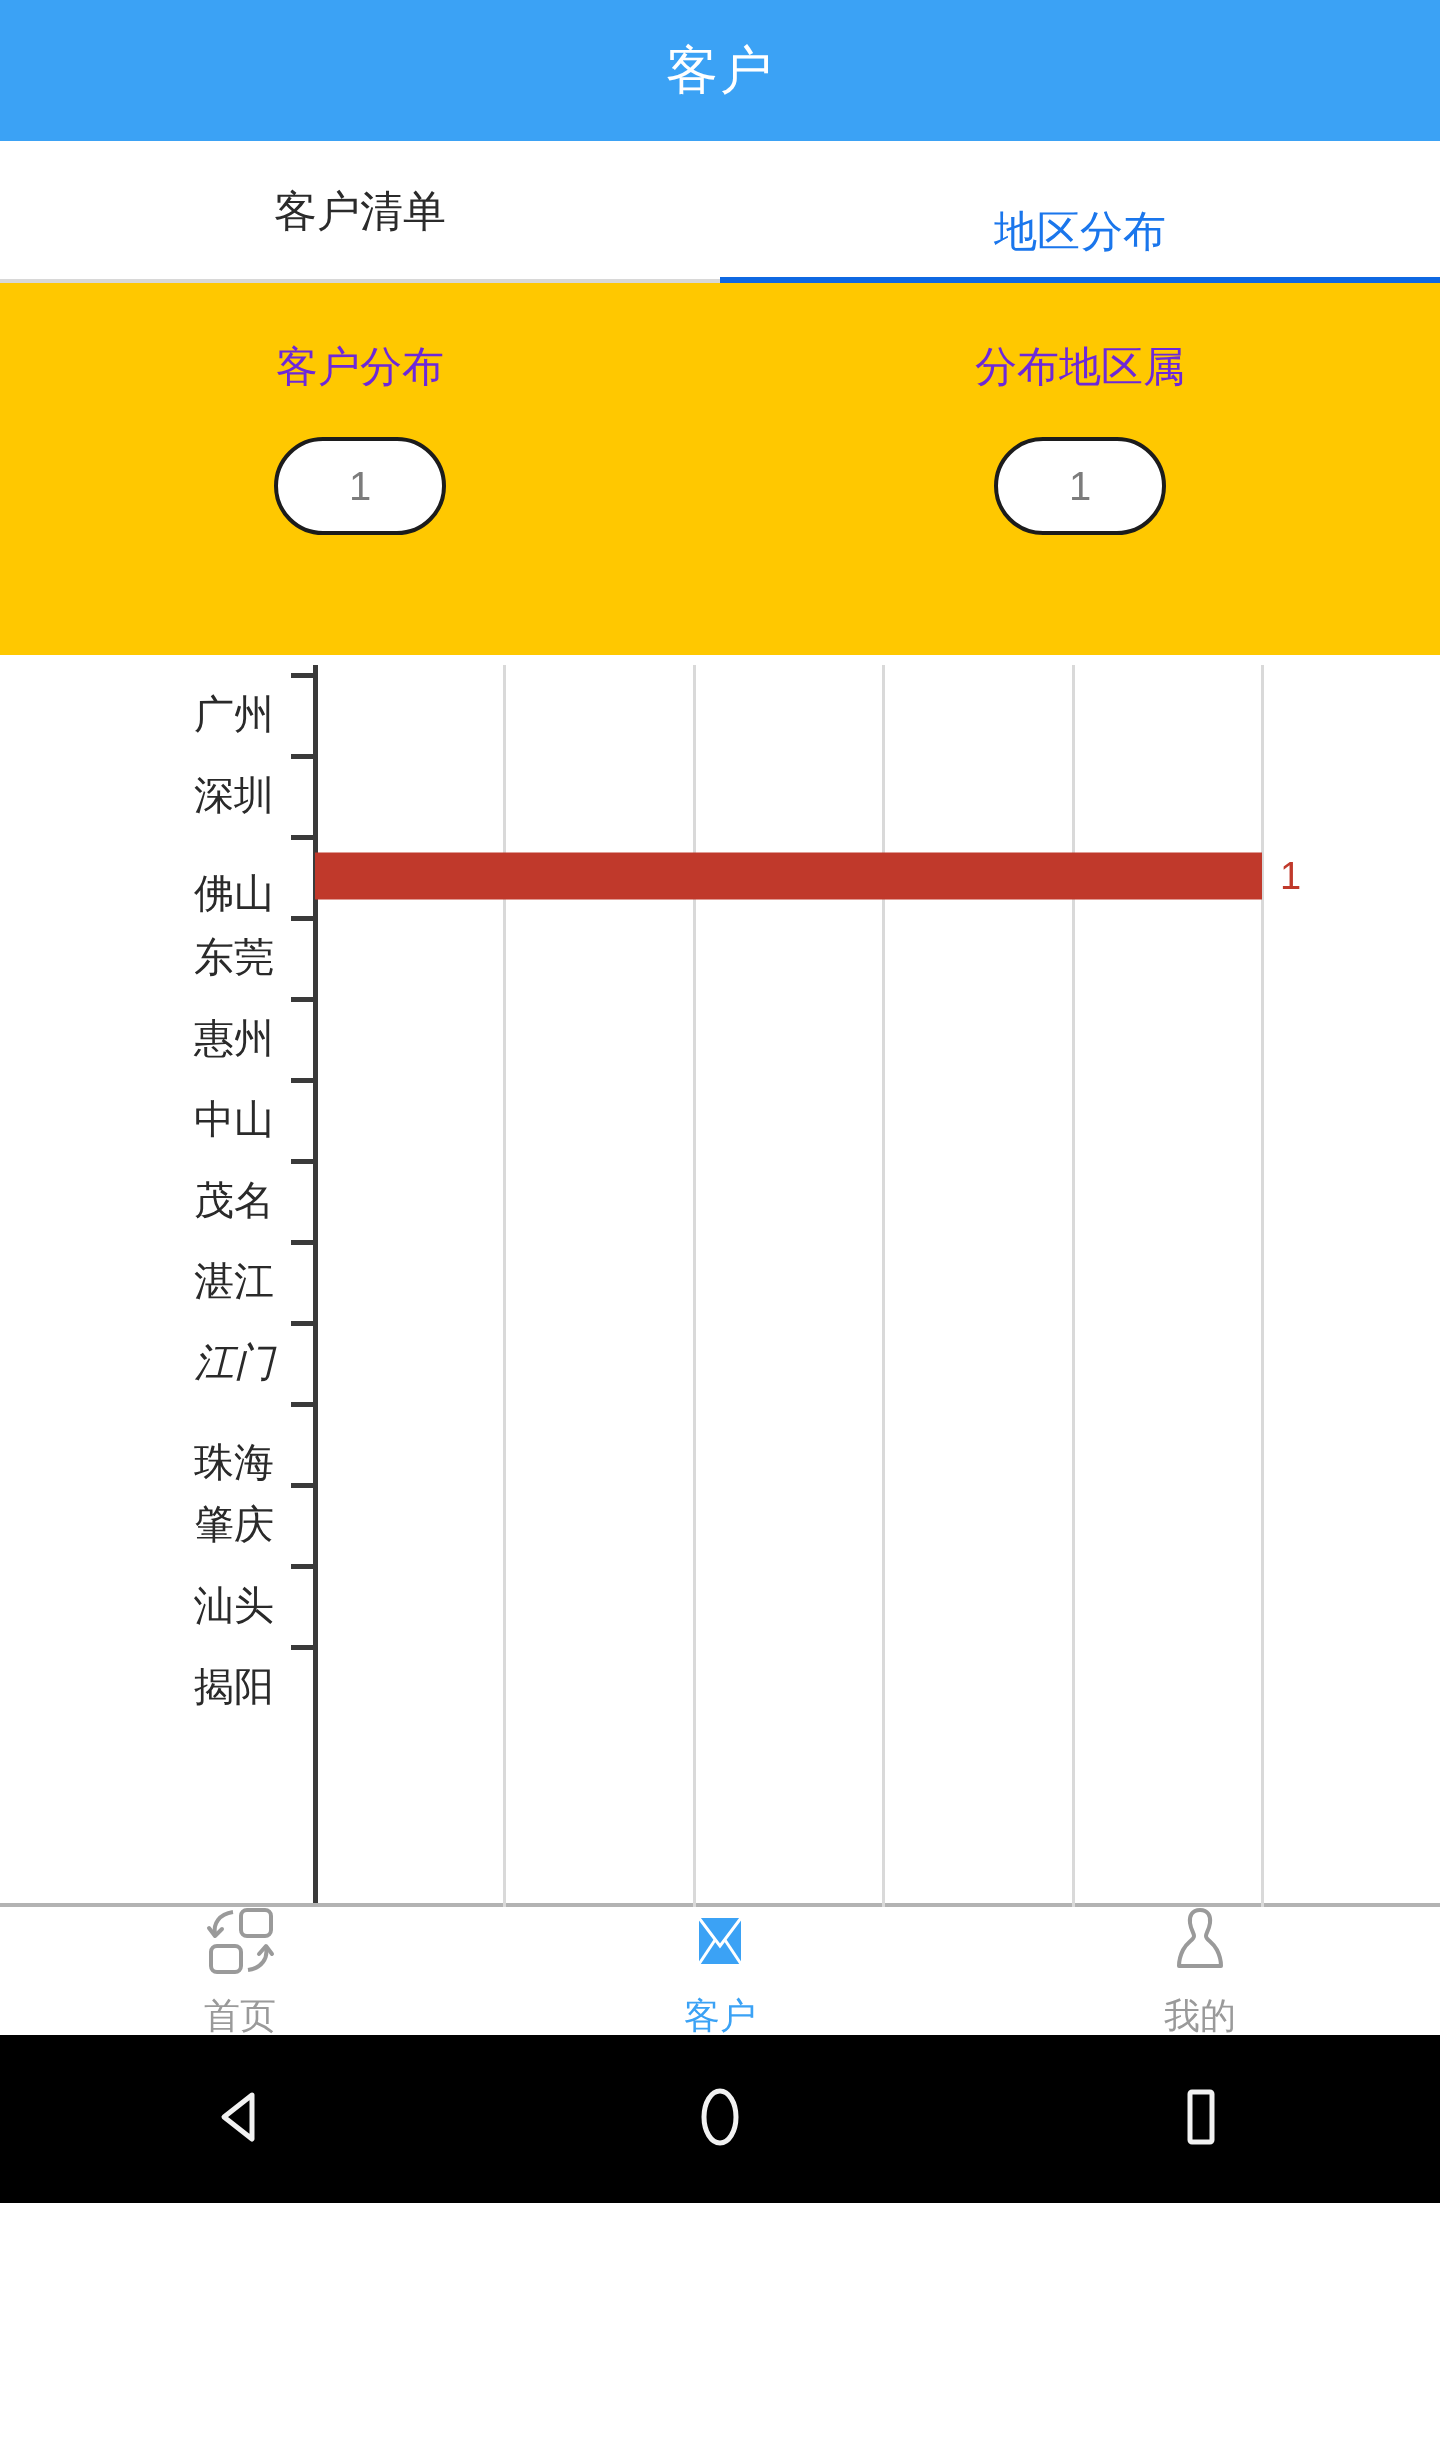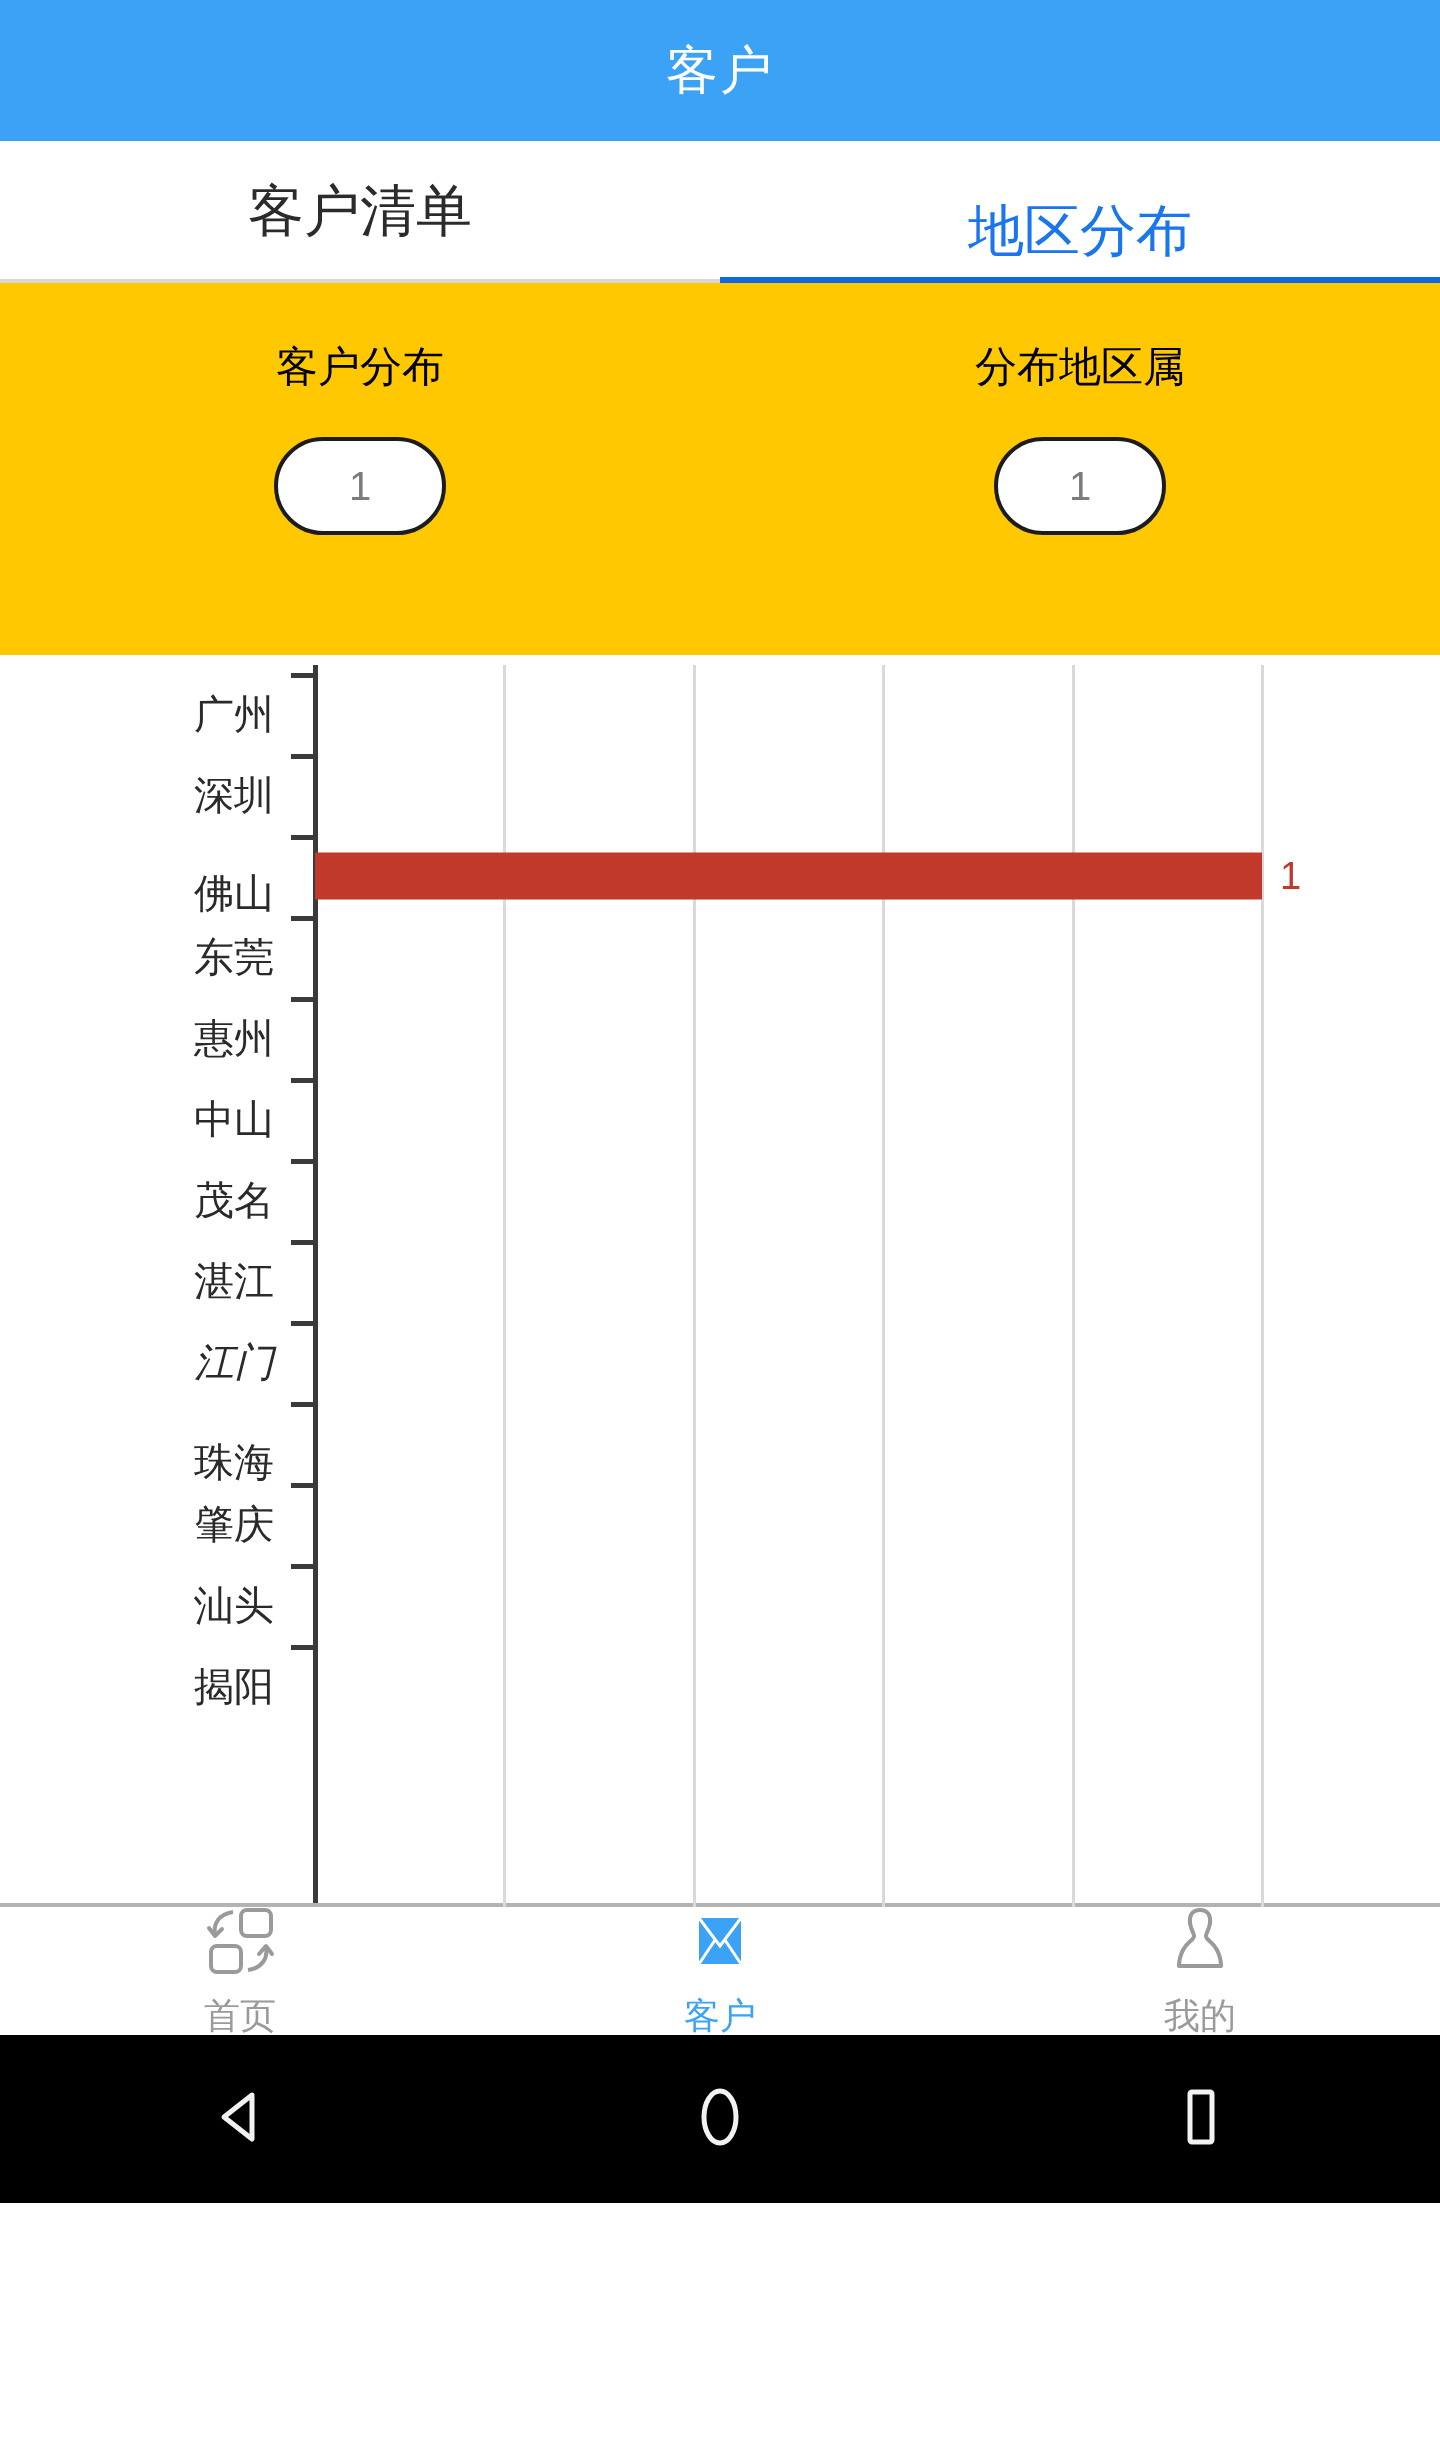--- a/index.html
+++ b/index.html
@@ -37,21 +37,21 @@
     position: relative;
   }
   .tab {
     flex: 1 1 50%;
     display: flex;
     align-items: center;
     justify-content: center;
     position: relative;
   }
   .tab .tab-label {
-    font-size: 56px;
+    font-size: 43px;
     color: #2b2b2b;
   }
   .tab.active .tab-label {
     color: #1A76EC;
     margin-top: 40px;
   }
   .tab.active .tab-underline {
     position: absolute;
     bottom: 0;
     left: 0;
@@ -80,21 +80,21 @@
   }
   .summary-cell {
     flex: 1 1 50%;
     display: flex;
     flex-direction: column;
     align-items: center;
     padding-top: 56px;
   }
   .summary-cell .summary-label {
     font-size: 42px;
-    color: #000000;
+    color: #6d28d9;
     margin-bottom: 42px;
   }
   .summary-cell .summary-pill {
     width: 172px;
     height: 98px;
     border: 4px solid #1c1c1c;
     border-radius: 52px;
     background: #ffffff;
     display: flex;
     align-items: center;

